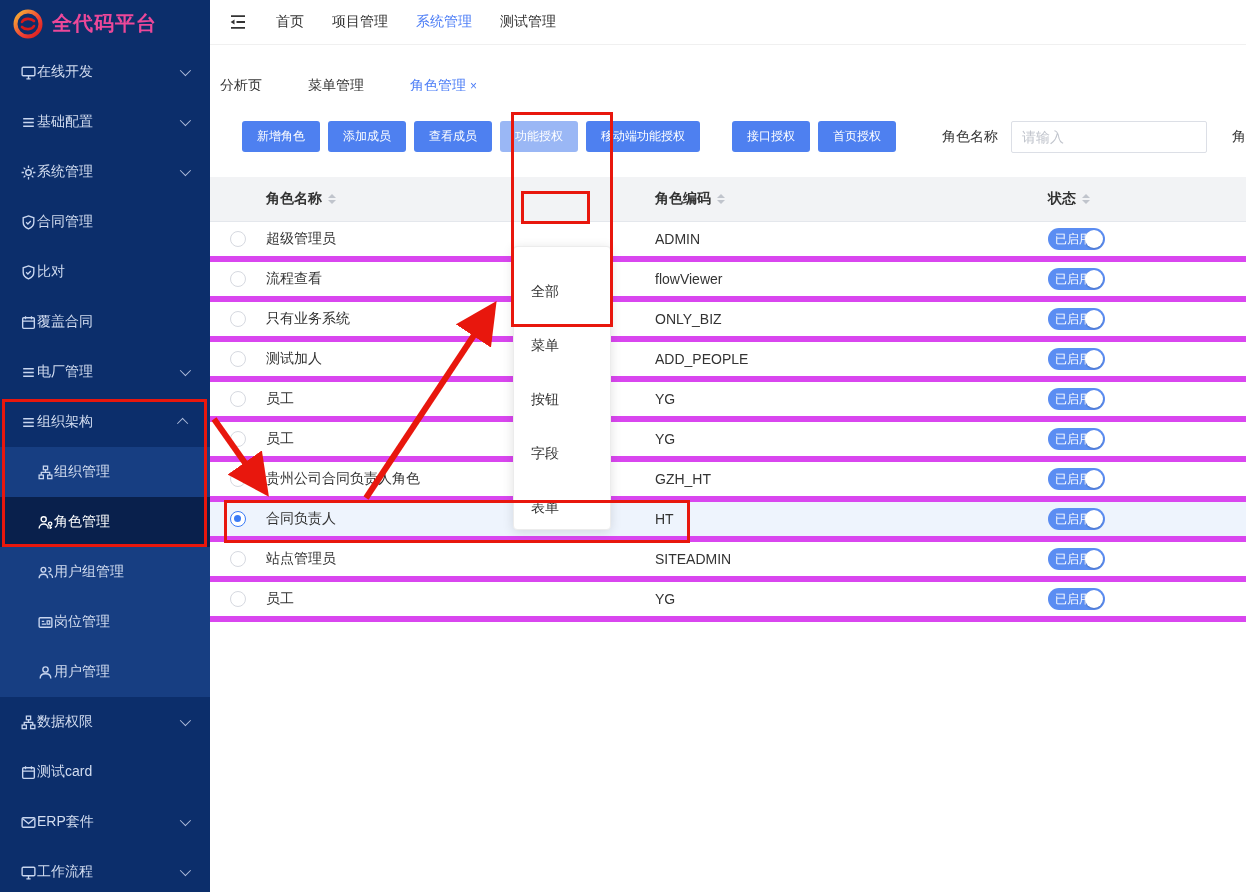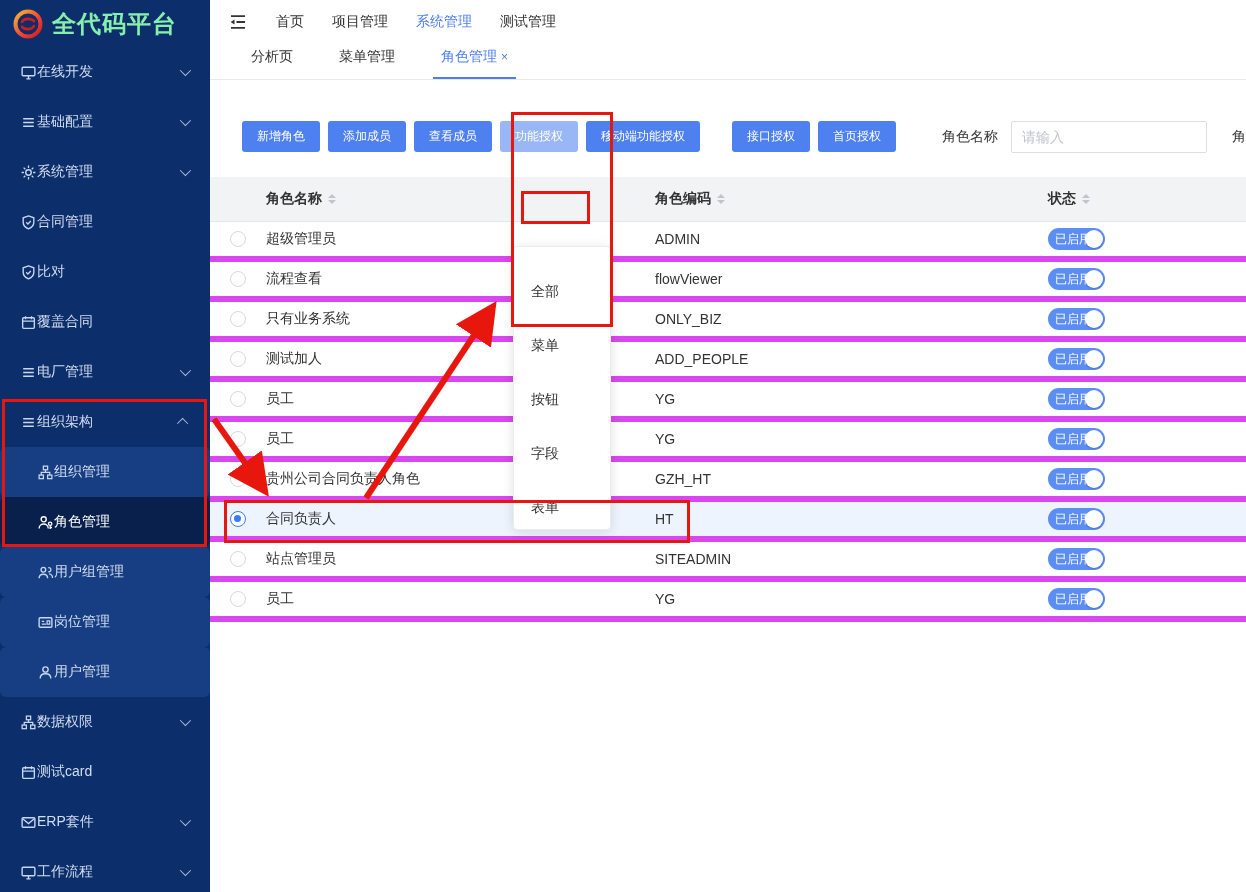--- a/index.html
+++ b/index.html
@@ -2,39 +2,39 @@
 <html><head>
 <meta charset="utf-8">
 <style>
   * { margin:0; padding:0; box-sizing:border-box; }
   html,body { width:1246px; height:892px; overflow:hidden; }
   body { font-family:"Liberation Sans","DejaVu Sans",sans-serif; font-size:14px; color:#333; background:#fff; position:relative; }
 
   
   .sidebar { position:absolute; left:0; top:0; width:210px; height:892px; background:#0c2e6b; color:#d3ddf0; z-index:5; }
   .logo-row { height:47px; display:flex; align-items:center; padding-left:13px; gap:9px; }
-  .logo-title { color:#86efac; font-size:24px; font-weight:bold; letter-spacing:1px; }
+  .logo-title { color:#ec4899; font-size:20px; font-weight:bold; letter-spacing:1px; }
   .menu { }
   .menu-item { height:50px; display:flex; align-items:center; padding-left:20px; cursor:pointer; position:relative; }
-  .menu-item.sub { padding-left:37px; background:#173e82;border-radius:6px; }
+  .menu-item.sub { padding-left:37px; background:#173e82; }
   .menu-item.sub.active { background:#09204c; color:#fff; }
   .menu-item .label { flex:0 0 auto; }
   .menu-item .mi-icon { width:17px; height:17px; display:inline-flex; color:#c9d6ef; }
   .menu-item.active .mi-icon { color:#fff; }
   .chev { position:absolute; right:22px; width:8px; height:8px; border-right:1.6px solid #aebbda; border-bottom:1.6px solid #aebbda; }
   .chev.down { transform:rotate(45deg) translateY(-2px); }
   .chev.up { transform:rotate(225deg) translateY(-2px); }
 
   
   .topbar { position:absolute; left:210px; top:0; width:1036px; height:45px; background:#fff; display:flex; align-items:center; gap:28px; padding-left:18px; border-bottom:1px solid #f0f0f0; }
   .fold-btn { width:20px; height:20px; color:#333; cursor:pointer; display:inline-flex; }
   .nav-link { color:#333; cursor:pointer; }
   .nav-link.active { color:#4c7df6; }
 
-  .tabsbar { position:absolute; left:210px; top:34px; width:1036px; height:46px; background:#fff; display:flex; align-items:center; gap:46px; padding-left:41px; border-bottom:1px solid #e8e8e8; }
+  .tabsbar { position:absolute; left:210px; top:63px; width:1036px; height:46px; background:#fff; display:flex; align-items:center; gap:46px; padding-left:10px; border-bottom:1px solid #e8e8e8; }
   .tab { color:#333; cursor:pointer; height:100%; display:flex; align-items:center; position:relative; }
   .tab.active { color:#4c7df6; }
   .tab.active::after { content:""; position:absolute; left:-8px; right:-8px; bottom:0; height:2px; background:#4c7df6; }
   .tab .close-x { margin-left:4px; font-size:12px; color:#4c7df6; cursor:pointer; }
 
   
   .content { position:absolute; left:210px; top:91px; width:1036px; height:801px; background:#fff; }
   .toolbar { position:relative; margin-top:30px; height:31px; display:flex; align-items:center; padding-left:32px; gap:8px; }
   .btn { height:31px; padding:0 15px; background:#4e80f0; color:#fff; border:none; border-radius:3px; font-size:12px; font-family:inherit; cursor:pointer; white-space:nowrap; }
   .btn.light { background:#9ab7f5; }

